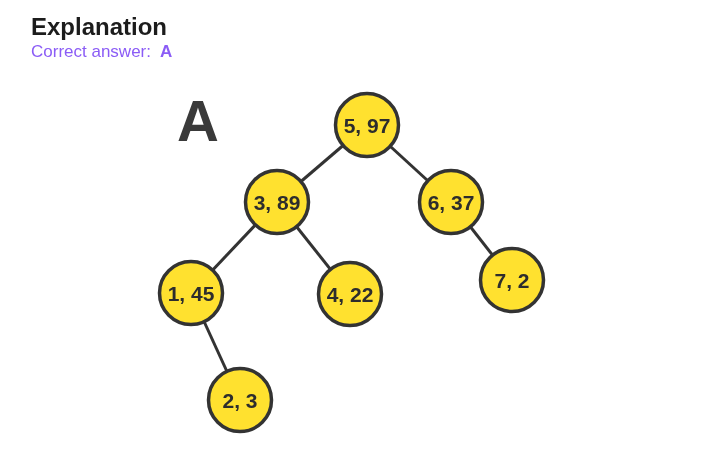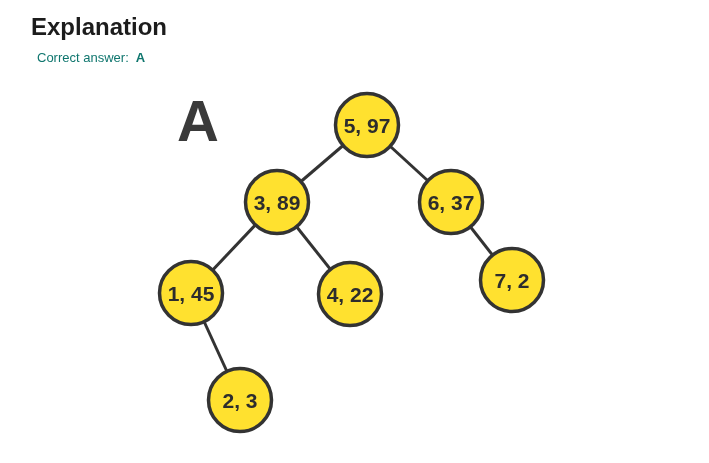--- a/index.html
+++ b/index.html
@@ -23,25 +23,25 @@
     font-size: 24px;
     line-height: 28px;
     font-weight: 700;
     color: #1c1c1c;
     letter-spacing: 0;
   }
   .answer-line {
     position: absolute;
     left: 31px;
     top: 44px;
-    margin: 6px;
-    font-size: 13px;
+    margin: 0;
+    font-size: 17px;
     line-height: 16px;
     font-weight: 400;
-    color: #0f766e;
+    color: #8b5cf6;
   }
   .answer-line strong {
     font-weight: 700;
     margin-left: 0.25em;
   }
   .tree-svg {
     position: absolute;
     left: 0;
     top: 0;
     width: 709px;

